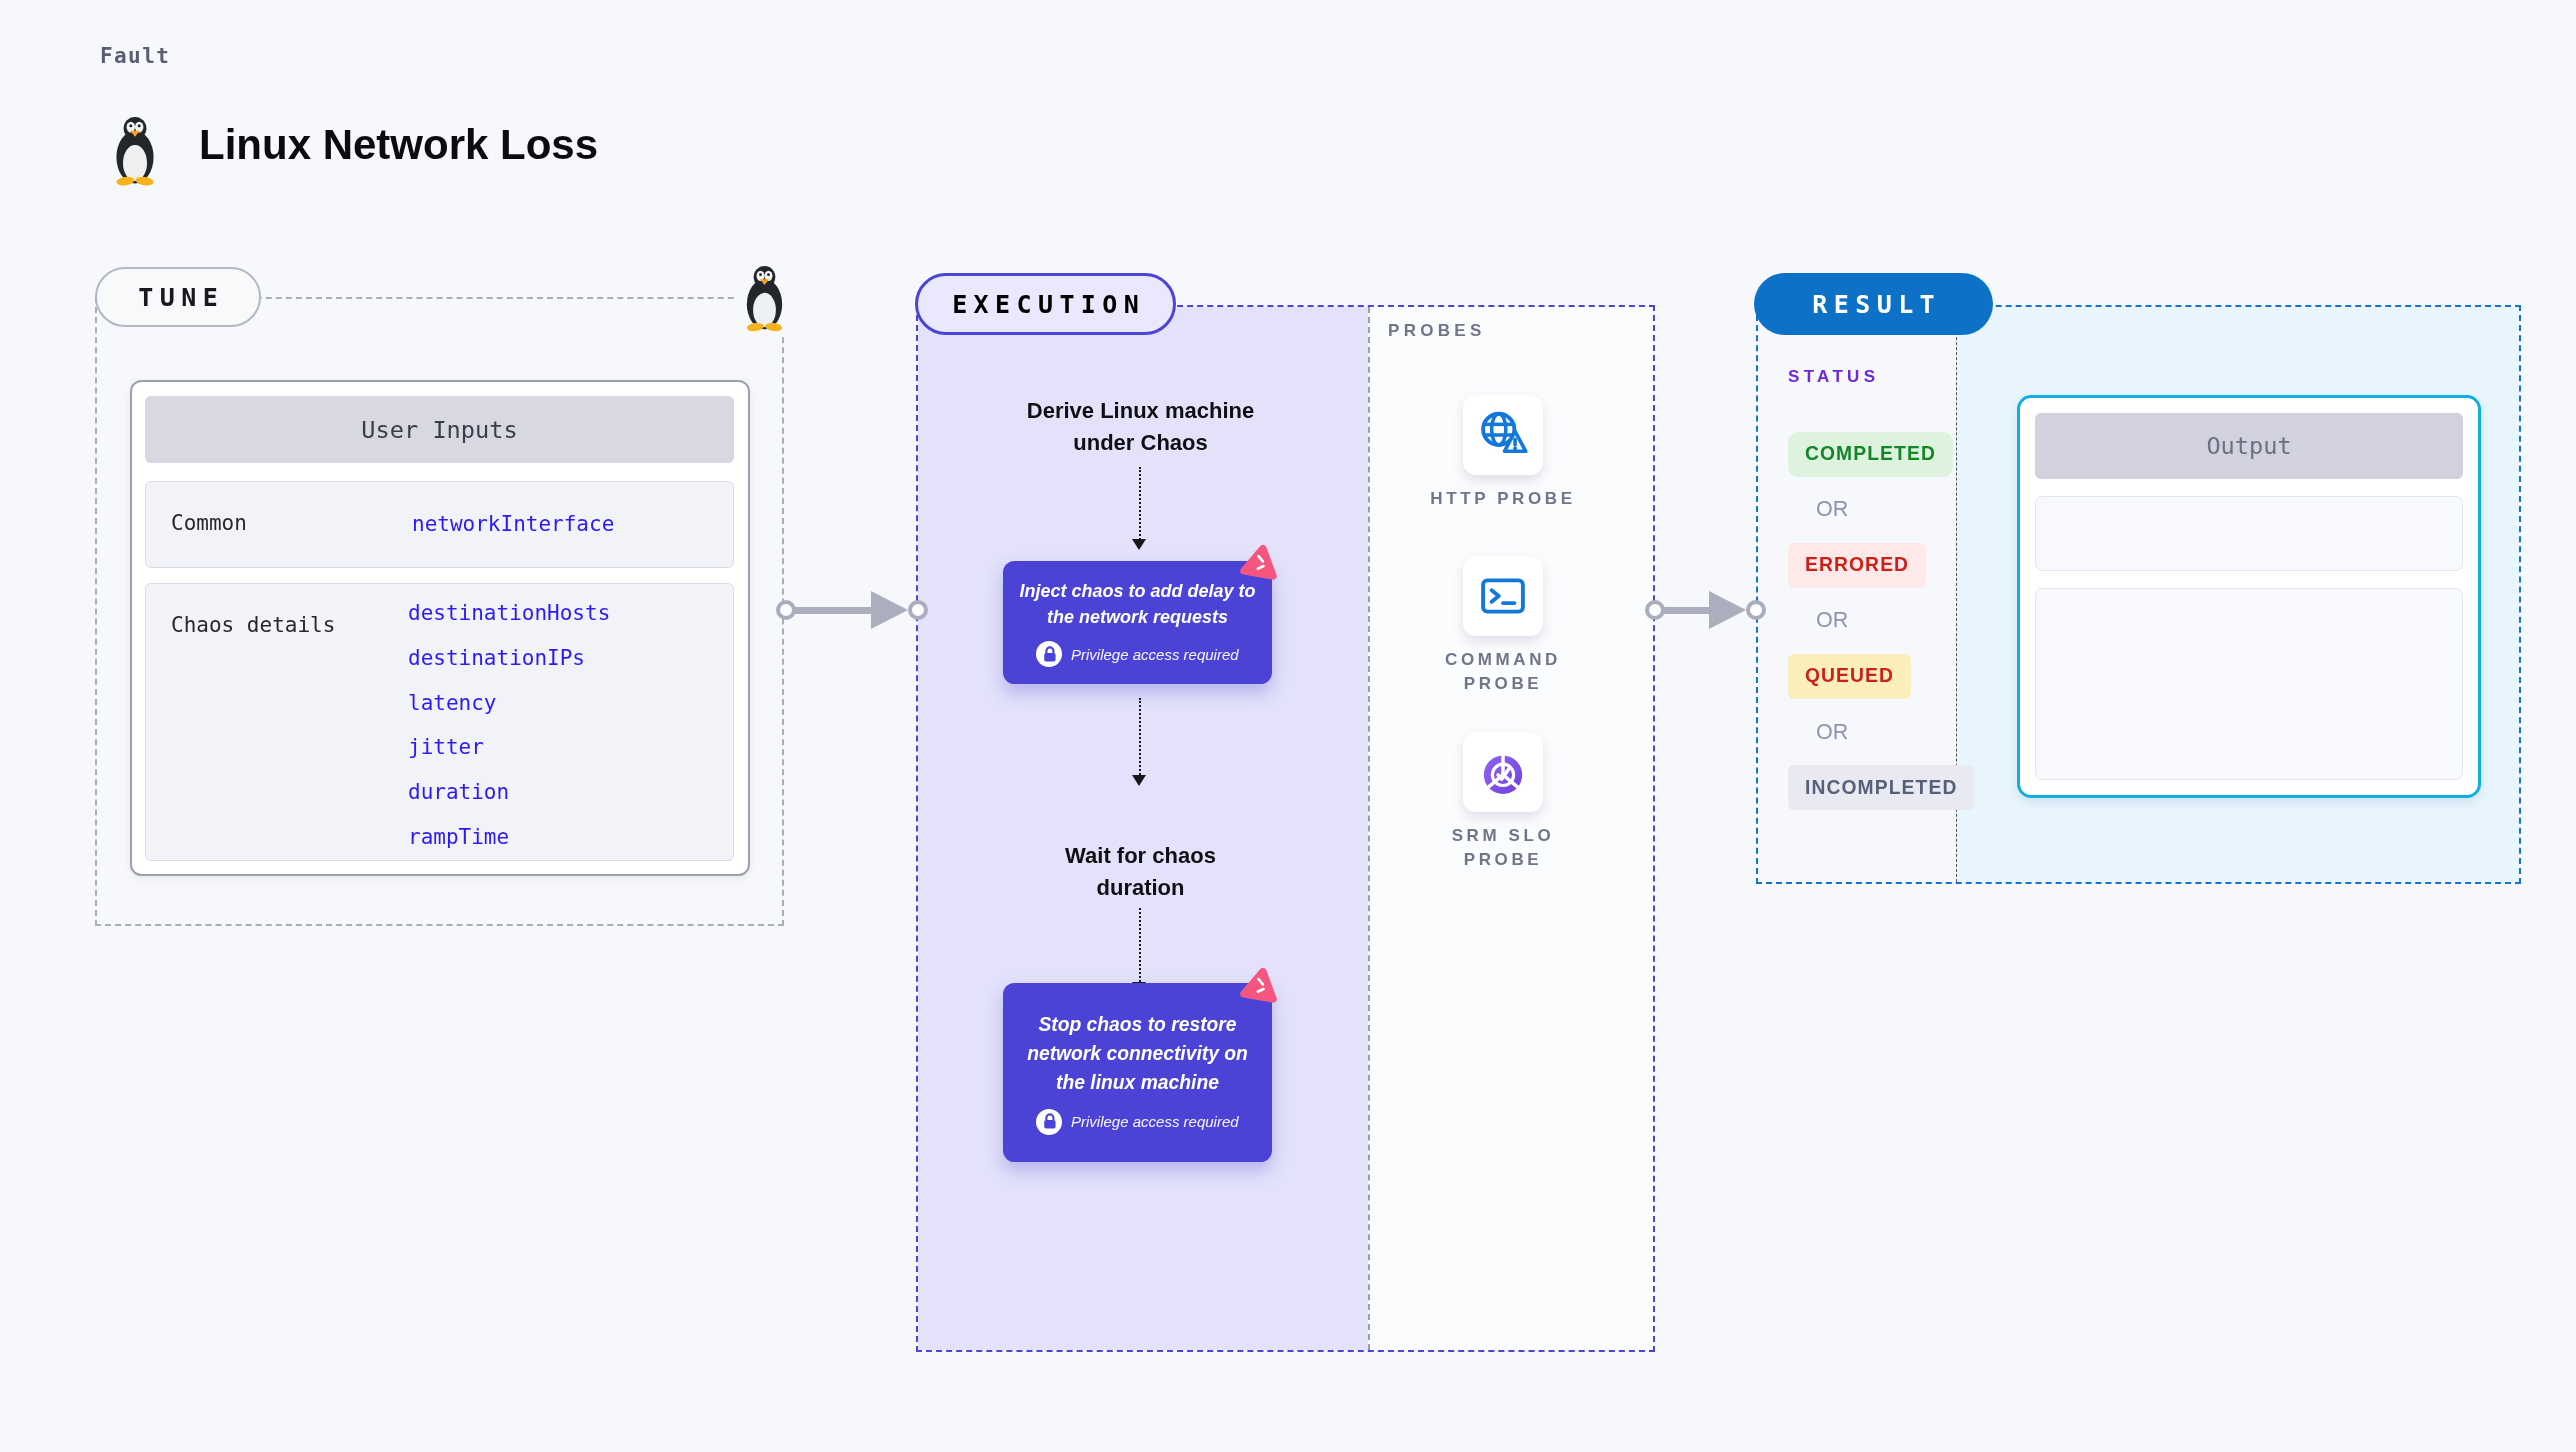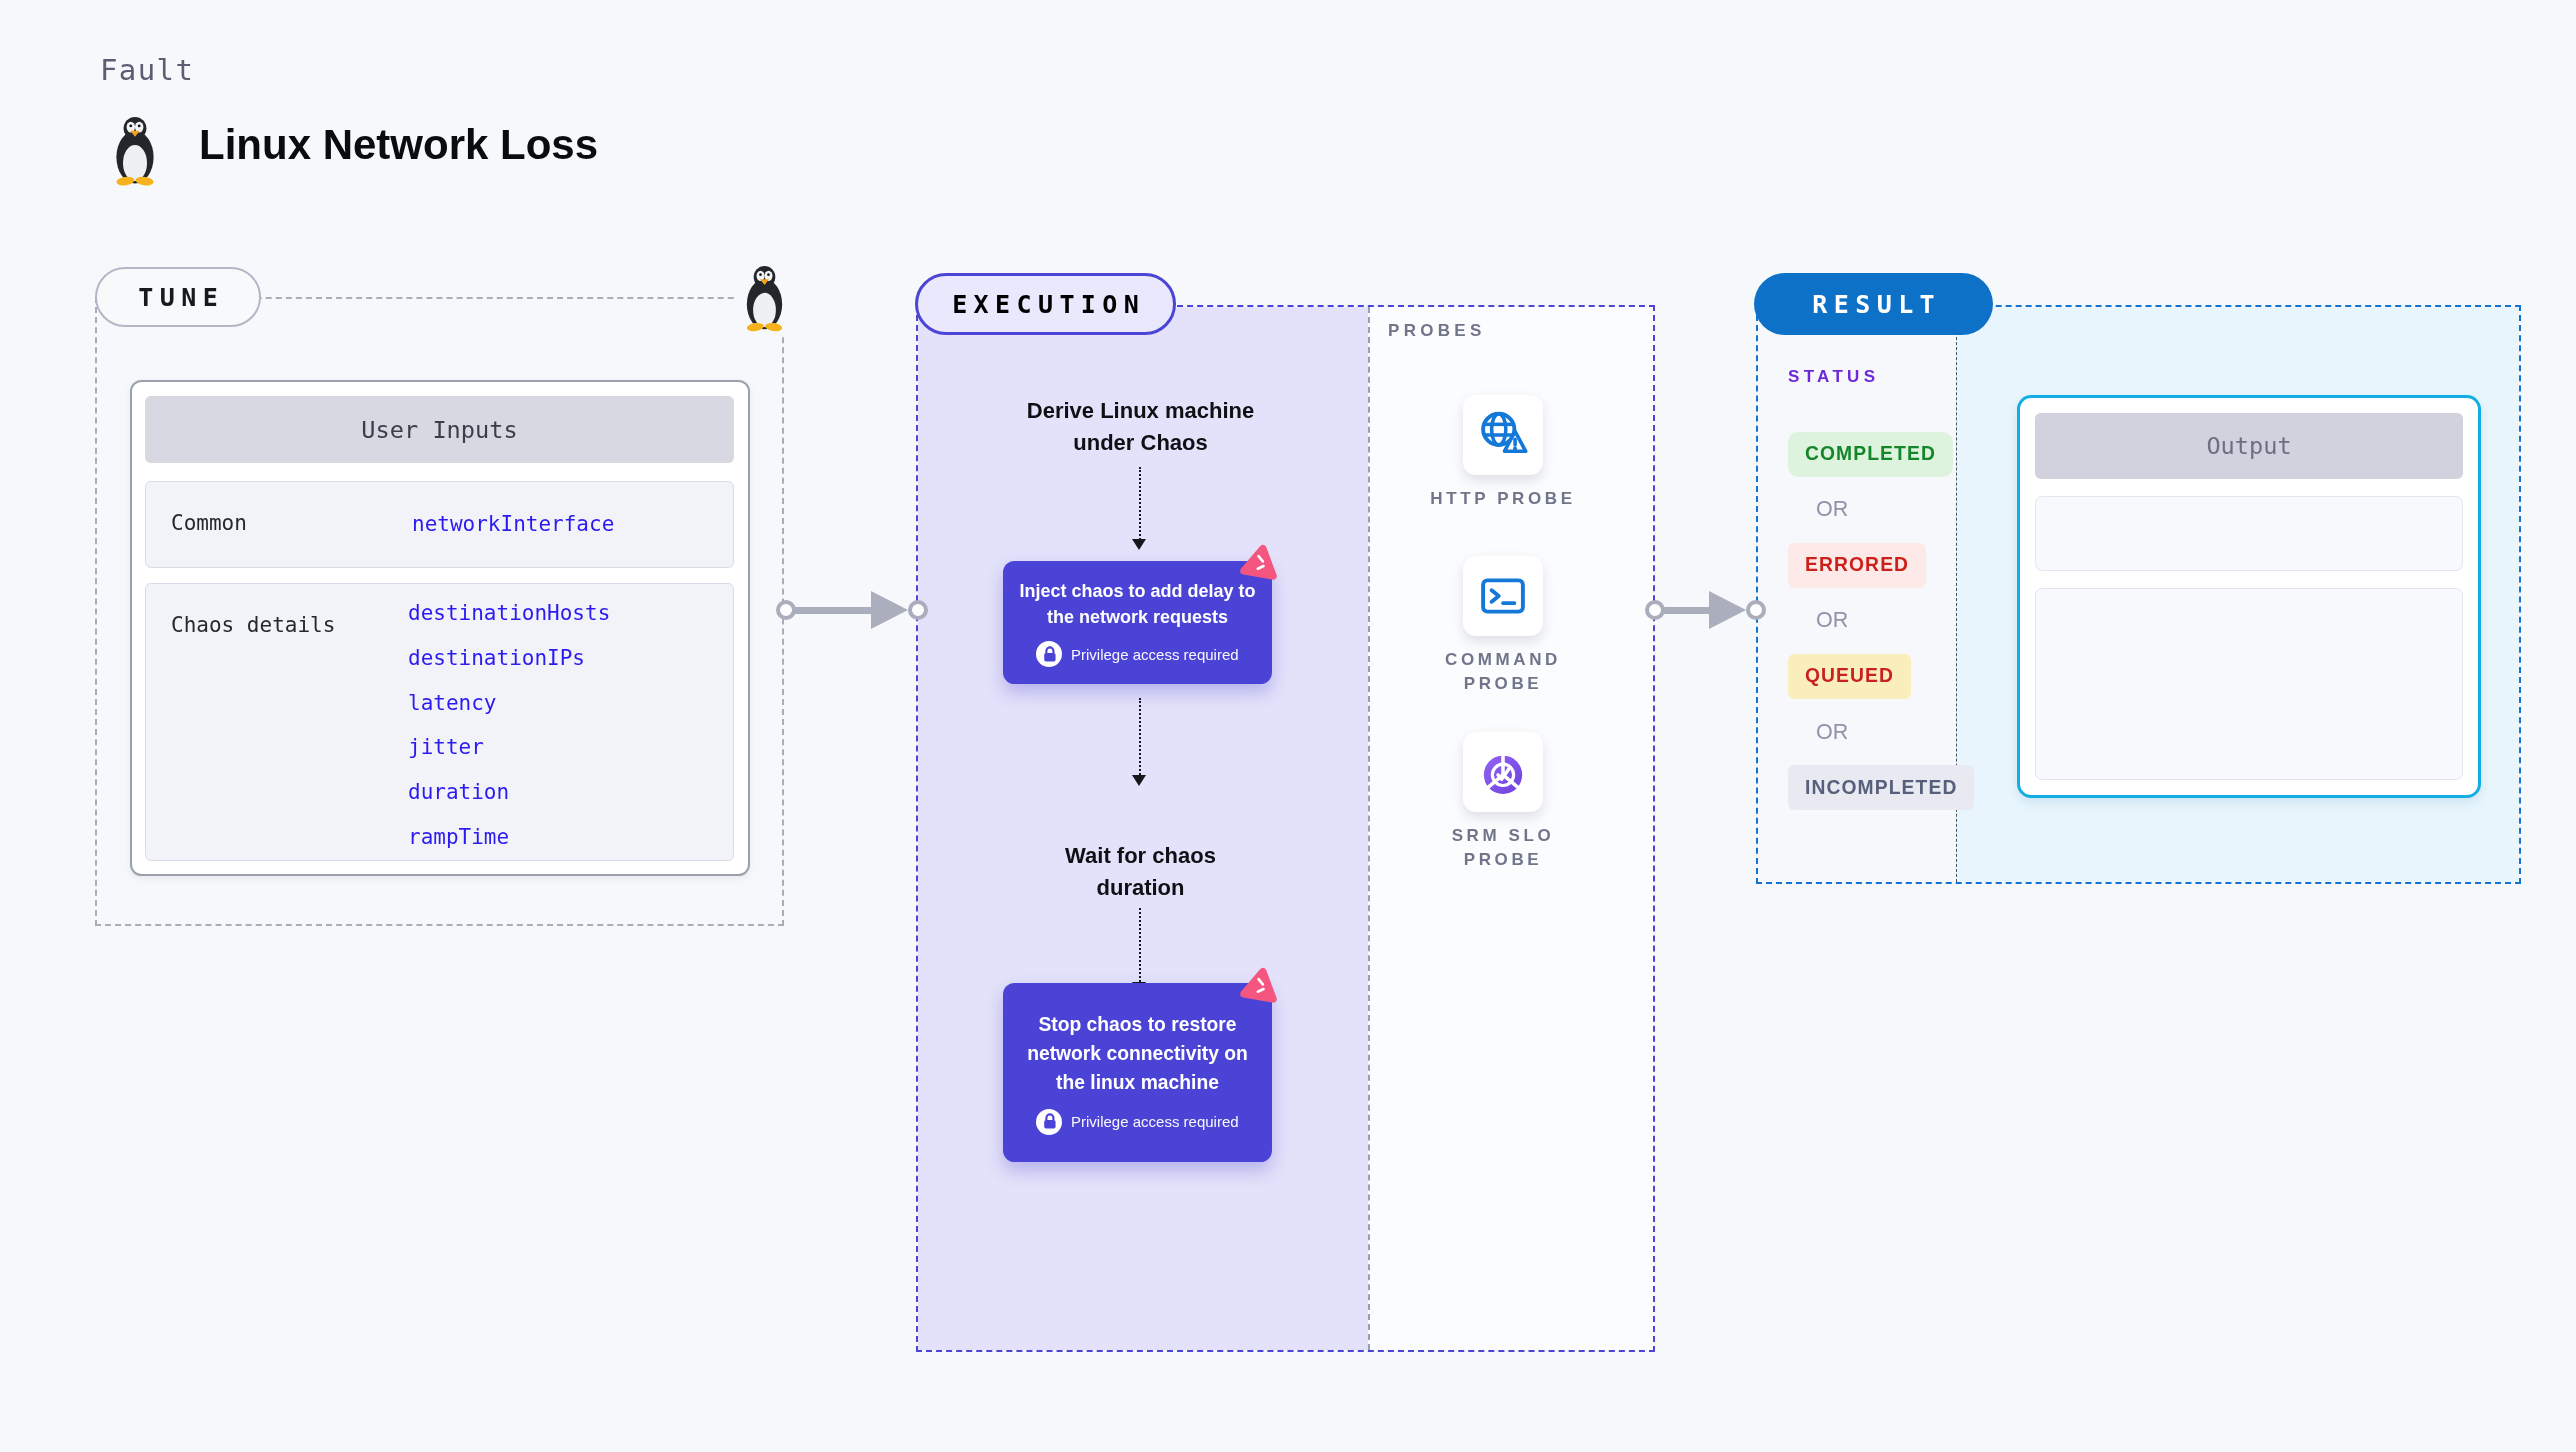--- a/index.html
+++ b/index.html
@@ -5,21 +5,21 @@
   html,body{margin:0;padding:0;}
   #canvas{
     position:relative; width:2576px; height:1452px;
     background:#f7f8fb; overflow:hidden;
     font-family:"Liberation Sans", sans-serif;
   }
   .mono{font-family:"DejaVu Sans Mono", monospace;}
   .abs{position:absolute;}
 
   
-  .kicker{left:100px; top:53px; font-size:29px; color:#5a5e70; letter-spacing:1.4px;}
+  .kicker{left:100px; top:44px; font-size:21px; color:#5a5e70; letter-spacing:1.4px;font-weight:bold;}
   .page-title{left:199px; top:110px; font-size:42px; font-weight:bold; color:#0b0c0e; line-height:70px;}
   .penguin-wrap{background:#f7f8fb; z-index:6;}
 
   
   .pill{
     display:flex; align-items:center; justify-content:center;
     border-radius:43px; font-weight:bold; font-size:25px; letter-spacing:6.4px;
     z-index:5; box-sizing:border-box; text-indent:6.4px;
   }
   .pill-tune{left:95px; top:267px; width:166px; height:60px; background:#f8f9fb; border:2.9px solid #b4b5c6; color:#17191c;}
@@ -47,21 +47,21 @@
   .exec-box{left:916px; top:305px; width:739px; height:1047px; border:2.1px dashed #4c44d4; box-sizing:border-box; z-index:1;}
   .exec-lavender{position:absolute; left:0; top:0; bottom:0; width:450px; background:#e3e2fa;}
   .exec-probes-bg{position:absolute; left:450px; top:0; bottom:0; right:0; background:#fbfcfe; border-left:2.1px dashed #9aa0ab; box-sizing:border-box;}
   .step-text{font-size:22px; font-weight:bold; color:#0f1013; text-align:center; line-height:31.5px; z-index:2;}
   .dotted-arrow{width:0; border-left:2.9px dotted #17181c; z-index:2;}
   .dotted-arrow::after{content:""; position:absolute; bottom:-2.9px; left:-8.6px; border-left:7.2px solid transparent; border-right:7.2px solid transparent; border-top:11.5px solid #17181c;}
   .chaos-node{
     background:#4b43d6; border-radius:11.5px; z-index:2;
     box-shadow:0 8.6px 17px rgba(70,60,200,.28);
     display:flex; flex-direction:column; align-items:center; justify-content:center; gap:11.5px;
-    padding:7.2px 14.3px; box-sizing:border-box;
+    padding:7.2px 14.3px; box-sizing:border-box;font-style:italic;
   }
   .chaos-node-title{color:#ffffff; font-weight:bold; font-size:18px; line-height:26px; text-align:center;}
   .priv-row{display:flex; align-items:center; gap:8.6px;}
   .priv-badge{width:26px; height:26px; border-radius:50%; background:#ffffff; display:flex; align-items:center; justify-content:center;}
   .priv-text{color:rgba(255,255,255,.96); font-size:15px;}
   .pink-icon{z-index:4; transform:rotate(10deg);}
   .probes-heading{font-size:17px; font-weight:bold; color:#70758a; letter-spacing:4.3px; z-index:2;}
   .probe-card{width:80px; height:80px; background:#ffffff; border-radius:13px; z-index:2;
     box-shadow:0 5.7px 11.5px rgba(100,105,130,.18); display:flex; align-items:center; justify-content:center;}
   .probe-label{width:172px; text-align:center; font-size:17px; font-weight:bold; color:#70758a; letter-spacing:3.6px; line-height:24px; z-index:2;}

